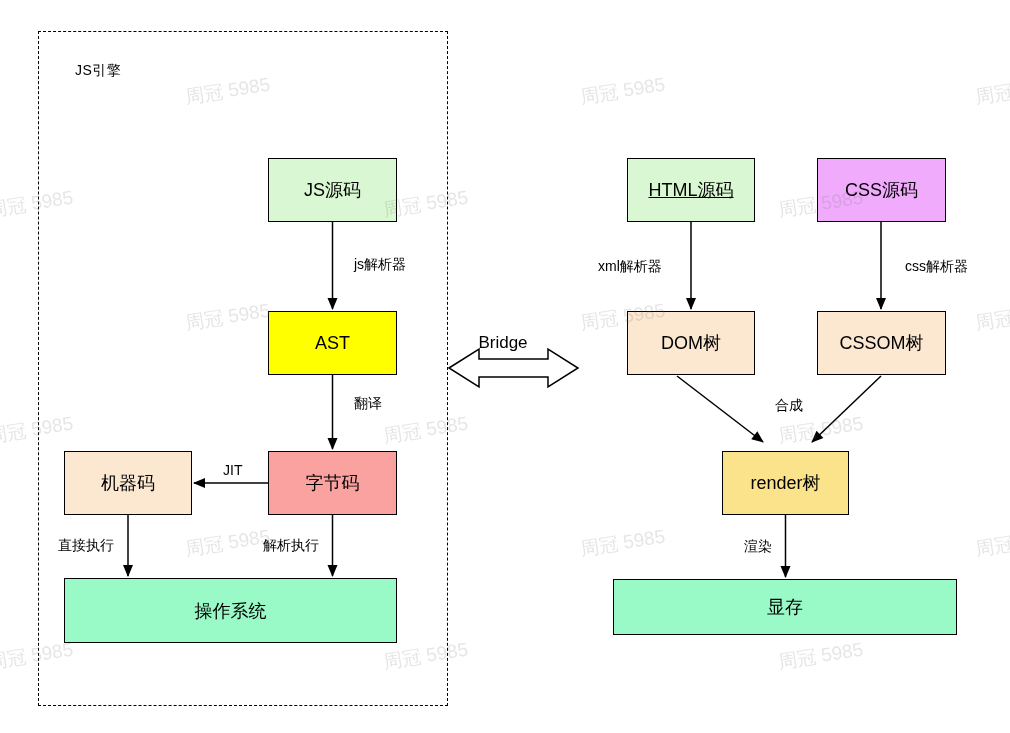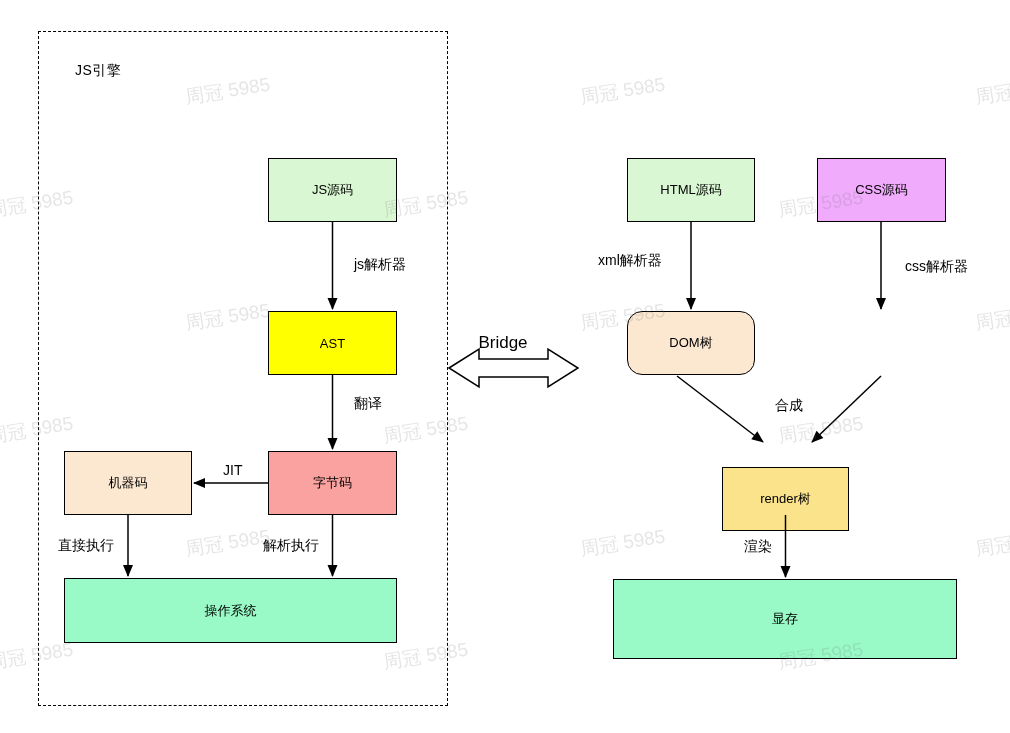--- a/index.html
+++ b/index.html
@@ -26,50 +26,50 @@
     font-size: 14px;
     letter-spacing: 0.5px;
   }
   .node {
     position: absolute;
     border: 1.5px solid #000;
     box-sizing: border-box;
     display: flex;
     align-items: center;
     justify-content: center;
-    font-size: 13px;
+    font-size: 18px;
     text-align: center;
     z-index: 2;
   }
   #n-js-source    { left: 268px; top: 158px; width: 129px; height: 64px; }
   #n-ast          { left: 268px; top: 311px; width: 129px; height: 64px; }
   #n-bytecode     { left: 268px; top: 451px; width: 129px; height: 64px; }
   #n-machine-code { left: 64px;  top: 451px; width: 128px; height: 64px; }
   #n-os           { left: 64px;  top: 578px; width: 333px; height: 65px; }
-  #n-html-source  { left: 627px; top: 158px; width: 128px; height: 64px; }
+  #n-html-source  { left: 627px; top: 158px; width: 128px; height: 64px; text-decoration: underline; }
   #n-css-source   { left: 817px; top: 158px; width: 129px; height: 64px; }
   #n-dom-tree     { left: 627px; top: 311px; width: 128px; height: 64px; }
   #n-cssom-tree   { left: 817px; top: 311px; width: 129px; height: 64px; }
   #n-render-tree  { left: 722px; top: 451px; width: 127px; height: 64px; }
-  #n-vram         { left: 613px; top: 579px; width: 344px; height: 80px; text-align: center; }
+  #n-vram         { left: 613px; top: 579px; width: 344px; height: 56px; text-align: center; }
 
   .edge-label {
     position: absolute;
     font-size: 14px;
     white-space: nowrap;
     z-index: 4;
     background: transparent;
     padding-left: 6px;
   }
   #e-js-parser  { left: 348px; top: 256px; }
   #e-translate  { left: 348px; top: 395px; }
   #e-jit        { left: 217px; top: 462px; }
   #e-direct     { left: 52px;  top: 537px; }
   #e-interpret  { left: 257px; top: 537px; }
-  #e-xml-parser { left: 592px; top: 252px; }
+  #e-xml-parser { left: 592px; top: 258px; }
   #e-css-parser { left: 899px; top: 258px; }
   #e-compose    { left: 769px; top: 397px; }
   #e-render     { left: 738px; top: 538px; }
 
   .bridge-label {
     position: absolute;
     left: 503px; top: 343px;
     transform: translate(-50%, -50%);
     font-size: 17px;
     white-space: nowrap;
@@ -121,24 +121,27 @@
   <div class="node" id="n-os" style="background-color: rgb(153, 250, 200);">
     <span>操作系统</span>
   </div>
 
   <div class="node" id="n-html-source" style="background-color: rgb(217, 247, 210);">
     <span>HTML源码</span>
   </div>
   <div class="node" id="n-css-source" style="background-color: #f0abfc;">
     <span>CSS源码</span>
   </div>
-  <div class="node" id="n-dom-tree" style="background-color: rgb(252, 231, 209); border-radius: 15px;">
+  <div class="node" id="n-dom-tree" style="background-color: rgb(252, 231, 209);">
     <span>DOM树</span>
   </div>
-  <div class="node" id="n-render-tree" style="background-color: rgb(251, 227, 139); margin-top: 16px;">
+  <div class="node" id="n-cssom-tree" style="background-color: rgb(252, 231, 209);">
+    <span>CSSOM树</span>
+  </div>
+  <div class="node" id="n-render-tree" style="background-color: rgb(251, 227, 139);">
     <span>render树</span>
   </div>
   <div class="node" id="n-vram" style="background-color: rgb(153, 250, 200);">
     <span>显存</span>
   </div>
 
   <svg class="arrow-layer" viewBox="0 0 1010 733">
     <defs>
       <marker id="arw" markerUnits="userSpaceOnUse" markerWidth="14" markerHeight="12" refX="12" refY="6" orient="auto">
         <path d="M1,1 L13,6 L1,11 Z" fill="#000"></path>

